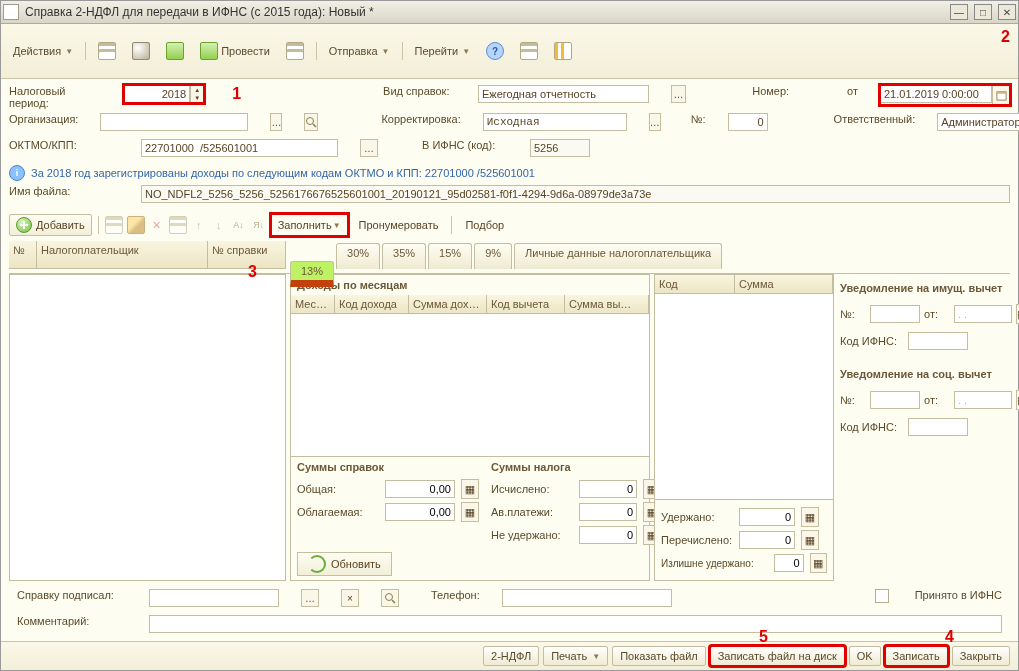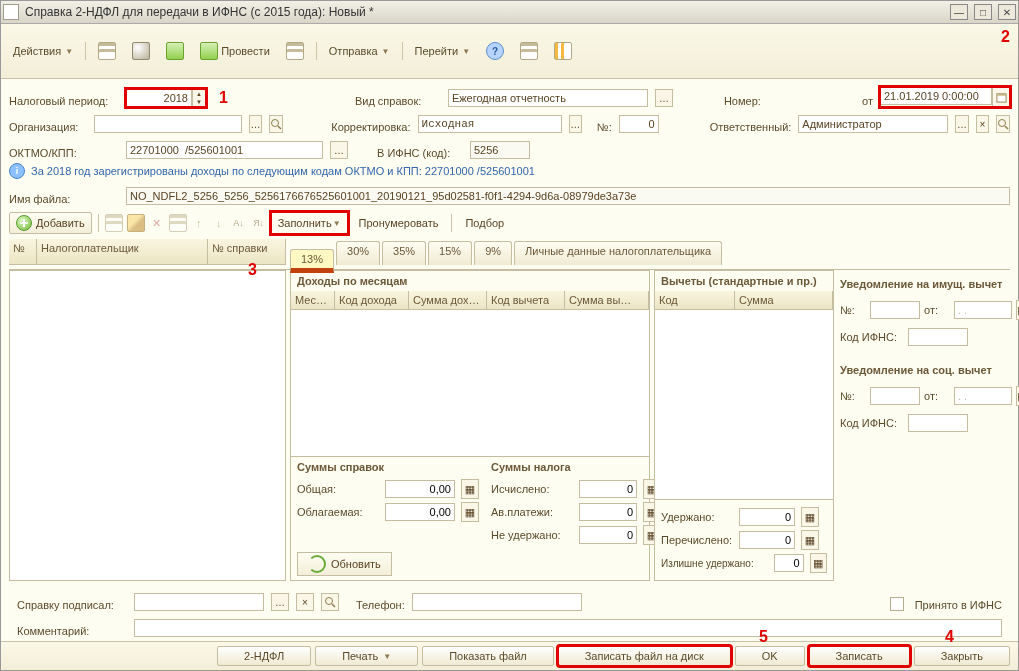--- a/index.html
+++ b/index.html
@@ -17,21 +17,21 @@
   .tb-dd{font-size:8px;color:#8a7952;margin-left:1px}
   .tb-sep{width:1px;height:18px;background:#ccc4a5;margin:0 2px}
   .icon{width:16px;height:16px;display:inline-flex;align-items:center;justify-content:center}
   .ico-disk{background:radial-gradient(circle at 30% 30%,#fff,#b7b097);border:1px solid #8f896d;border-radius:2px}
   .ico-pencil{background:linear-gradient(135deg,#f7d66a 40%,#c08b2c 60%);border:1px solid #9e7420;border-radius:2px}
   .ico-help{background:#b7d4ff;border:1px solid #5a8fd0;border-radius:50%;color:#2a5a9e;font-weight:bold;font-size:10px}
   .ico-green{background:linear-gradient(#d5f0b4,#93d050);border:1px solid #6ba22e;border-radius:2px}
   .ico-lines{background:#fff;border:1px solid #b0a984;border-radius:2px;box-shadow:inset 0 3px 0 #c4bc98,inset 0 6px 0 #fff,inset 0 9px 0 #c4bc98}
   .callout{position:absolute;color:#e00000;font-weight:bold;font-size:16px}
   .form-area{flex:1;position:relative;padding:6px 8px 4px;display:flex;flex-direction:column;gap:4px}
-  .row{display:flex;align-items:flex-end;gap:7px;min-height:22px}
+  .row{display:flex;align-items:flex-start;gap:22px;min-height:22px}
   .lbl{color:#5a4a2a}
   .inp{height:18px;border:1px solid #c4bda0;background:#fff;box-sizing:border-box;padding:0 3px;color:#594324;font-family:inherit;font-size:11px}
   .inp.ro{background:#fafaf2}
   .dots-btn,.mag-btn{width:18px;height:18px;border:1px solid #c4bda0;background:#faf7e8;display:flex;align-items:center;justify-content:center;font-size:10px;box-sizing:border-box}
   .mag-svg{width:12px;height:12px}
   .red-box{outline:3px solid #e00000;outline-offset:-1px}
   .spin{width:14px;height:18px;display:flex;flex-direction:column;border:1px solid #c4bda0;box-sizing:border-box}
   .spin .sp{flex:1;background:#faf7e8;display:flex;align-items:center;justify-content:center;font-size:6px}
   .info-row{display:flex;align-items:center;gap:6px;color:#3366aa}
   .info-ico{width:14px;height:14px;border-radius:50%;background:#8cc0ff;border:1px solid #4a86c9;color:#fff;display:flex;align-items:center;justify-content:center;font-weight:bold;font-size:9px}
@@ -41,21 +41,21 @@
   .add-ico{width:14px;height:14px;border-radius:50%;background:radial-gradient(circle at 35% 30%,#d7f5bb,#76bf3e);border:1px solid #5a9730;position:relative}
   .add-ico::before,.add-ico::after{content:"";position:absolute;background:#fff}
   .add-ico::before{left:6px;top:3px;width:2px;height:8px}
   .add-ico::after{top:6px;left:3px;height:2px;width:8px}
   .mini-ico{width:16px;height:16px;opacity:.55}
   .btn-plain{padding:0 6px;height:20px;display:flex;align-items:center;border:1px solid transparent}
   .btn-plain.red-box{border-color:transparent}
   
   .tabs{display:flex;gap:2px;margin-top:2px}
   .tab{padding:3px 10px;border:1px solid #c4bda0;border-bottom:none;background:linear-gradient(#fefdf2,#efead2);border-radius:3px 3px 0 0;color:#6b5838}
-  .tab.active{background:#fef9c3;border-bottom:5px solid #c2410c;position:relative;top:8px}
+  .tab.active{background:#bef264;border-bottom:7px solid #c2410c;position:relative;top:18px}
   
   .main-grid{display:grid;grid-template-columns:277px 360px 180px 182px;gap:4px;flex:1;border-top:1px solid #c4bda0}
   .panel{border:1px solid #c4bda0;display:flex;flex-direction:column;box-sizing:border-box;background:#fefdf2}
   .grid-head{display:flex;background:linear-gradient(#f9f5df,#ece5c5);border-bottom:1px solid #c4bda0}
   .gh{border-right:1px solid #c4bda0;padding:3px 4px;font-size:11px;color:#6b5838;box-sizing:border-box;overflow:hidden;white-space:nowrap}
   .grid-body{flex:1;background:#fff}
   .sec-title{padding:4px 6px;color:#6b5838;font-weight:bold;font-size:11px}
   .right-pane{display:flex;flex-direction:column;gap:4px;padding:4px 2px}
   .fld-row{display:flex;align-items:center;gap:4px;margin:2px 0}
   .fld-row .lbl{min-width:26px}
@@ -64,21 +64,21 @@
   .sum-title{color:#6b5838;font-weight:bold;margin-bottom:6px}
   .sum-row{display:flex;align-items:center;gap:6px;margin:3px 0}
   .sum-row .lbl{width:82px}
   .num-inp{height:18px;width:70px;text-align:right;padding-right:3px;border:1px solid #c4bda0;background:#fff;box-sizing:border-box;font-family:inherit;font-size:11px}
   .calc-btn{width:16px;height:18px;border:1px solid #c4bda0;background:#faf7e8;display:flex;align-items:center;justify-content:center}
   .refresh-btn{display:flex;align-items:center;gap:5px;padding:2px 10px;border:1px solid #c4bda0;background:linear-gradient(#fefdf2,#f2eed8);margin-top:4px;width:max-content}
   .ref-ico{width:14px;height:14px;border:2px solid #6aad3a;border-left-color:transparent;border-radius:50%;position:relative}
   
   .bottom-area{padding:4px 8px 0;display:flex;flex-direction:column;gap:4px}
   .footer-bar{display:flex;align-items:center;justify-content:flex-end;gap:4px;height:28px;background:linear-gradient(#fbf8e8,#f2eed8);border-top:1px solid #c8c2a8;padding:0 8px;position:relative}
-  .ft-btn{padding:3px 26px;border:1px solid #c4bda0;background:linear-gradient(#fff,#efead2);border-radius:2px;display:flex;align-items:center;gap:4px;color:#5a4a2a}
+  .ft-btn{padding:3px 7px;border:1px solid #c4bda0;background:linear-gradient(#fff,#efead2);border-radius:2px;display:flex;align-items:center;gap:4px;color:#5a4a2a}
   .chk{width:12px;height:12px;border:1px solid #b5ae8e;background:#fff;display:inline-block;margin-right:4px}
 </style>
 </head>
 <body>
 
 <div class="window">
 
   <div class="titlebar">
     <span class="doc-icon"></span>
     <span>Справка 2-НДФЛ для передачи в ИФНС (с 2015 года): Новый *</span>
@@ -308,21 +308,20 @@
             </div>
           </div>
           <div class="refresh-btn">
               <span class="ref-ico"></span>
               <span>Обновить</span>
             </div>
         </div>
       </div>
 
       <div class="panel">
-        <div class="sec-title">Вычеты (стандартные и пр.)</div>
         <div class="grid-head">
           <div class="gh" style="width:80px">Код</div>
           <div class="gh" style="flex:1">Сумма</div>
         </div>
         <div class="grid-body" style="flex:1"></div>
         <div style="border-top:1px solid #c4bda0;padding:4px 6px">
           <div class="sum-row">
               <span class="lbl" style="width:72px">Удержано:</span>
               <input class="num-inp" style="width: 56px;" value="0">
               <span class="calc-btn">▦</span>

